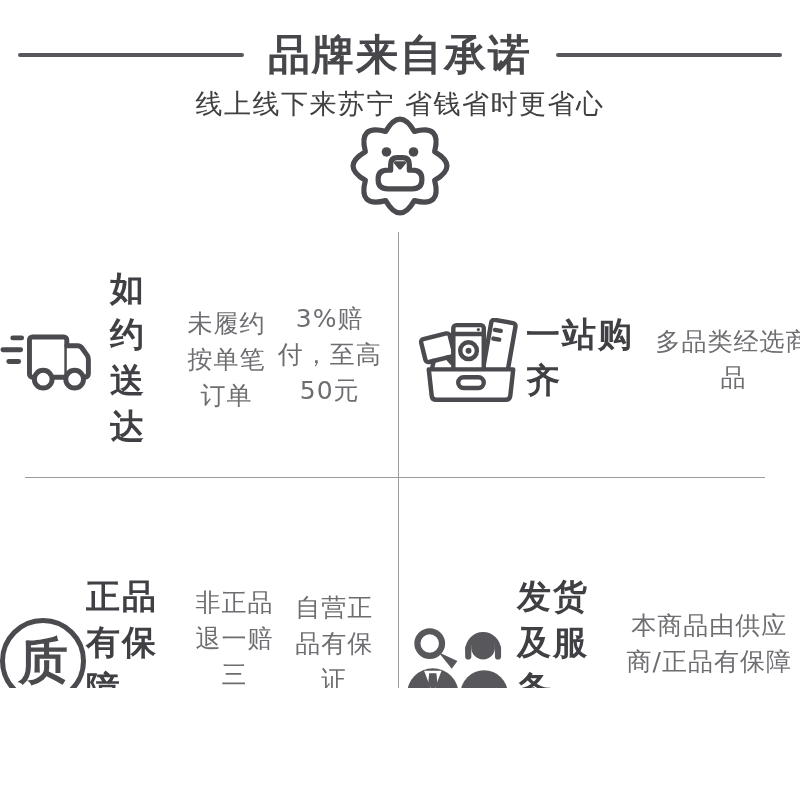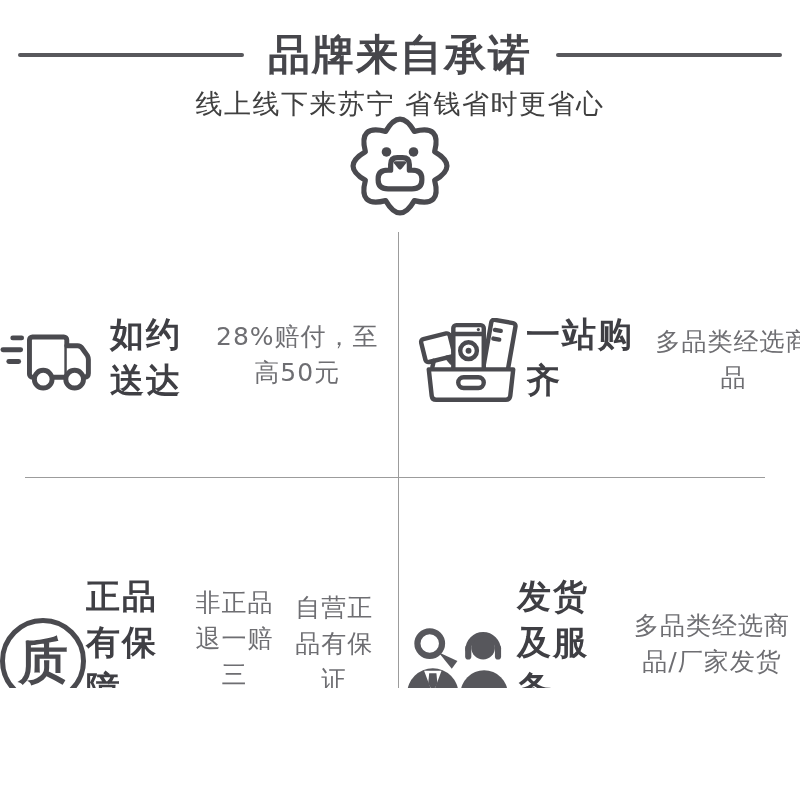--- a/index.html
+++ b/index.html
@@ -75,21 +75,22 @@
         <path d="M 13,10 H 22"></path>
         <path d="M 3,22 H 21"></path>
         <path d="M 9,34 H 19"></path>
         <rect x="30" y="9" width="38" height="41" rx="3" fill="#fff"></rect>
         <path d="M 68,18 H 79 Q 82,18 84,21 L 89,28 Q 90,30 90,32 V 46 Q 90,50 86,50 H 68" fill="#fff"></path>
         <circle cx="44" cy="52" r="9" fill="#fff"></circle>
         <circle cx="76" cy="52" r="9" fill="#fff"></circle>
       </svg>
     </div>
     <h2 class="qtitle">如约送达</h2>
-    <p class="qline">28%赔付，至高50元</p>
+    <p class="qline first">未履约按单笔订单</p>
+    <p class="qline">3%赔付，至高50元</p>
   </section>
 
   <section class="quad q-tr">
     <div class="icon-box">
       <svg width="110" height="85" viewBox="0 0 112 86" fill="none" stroke="#4a4a4f" stroke-width="4.5" stroke-linecap="round" stroke-linejoin="round">
         <g transform="rotate(-14 22 30)">
           <rect x="7" y="18" width="30" height="24" rx="3" fill="#fff"></rect>
           <path d="M 15,42 L 12,48 M 29,42 L 32,48"></path>
         </g>
         <g transform="rotate(10 86 26)">
@@ -131,16 +132,16 @@
         <circle cx="27" cy="19" r="12" fill="none" stroke="#57575c" stroke-width="6"></circle>
         <path d="M 35.5,27.5 L 54,36 L 48.5,43.5 Z"></path>
         <circle cx="79" cy="23" r="11.5"></circle>
         <path d="M 64.5,25 A 14.5,14.5 0 0 1 93.5,25" fill="none" stroke="#57575c" stroke-width="5.5" stroke-linecap="round"></path>
         <rect x="61.5" y="20.5" width="6" height="14" rx="3"></rect>
         <rect x="90.5" y="20.5" width="6" height="14" rx="3"></rect>
         <path d="M 57,68 A 23,23 0 0 1 103,68 Z"></path>
       </svg>
     </div>
     <h2 class="qtitle">发货及服务</h2>
-    <p class="qline first">多品类经选商品/厂家发货</p>
+    <p class="qline first">本商品由供应商/正品有保障</p>
   </section>
 
 </div>
 
 </body></html>

